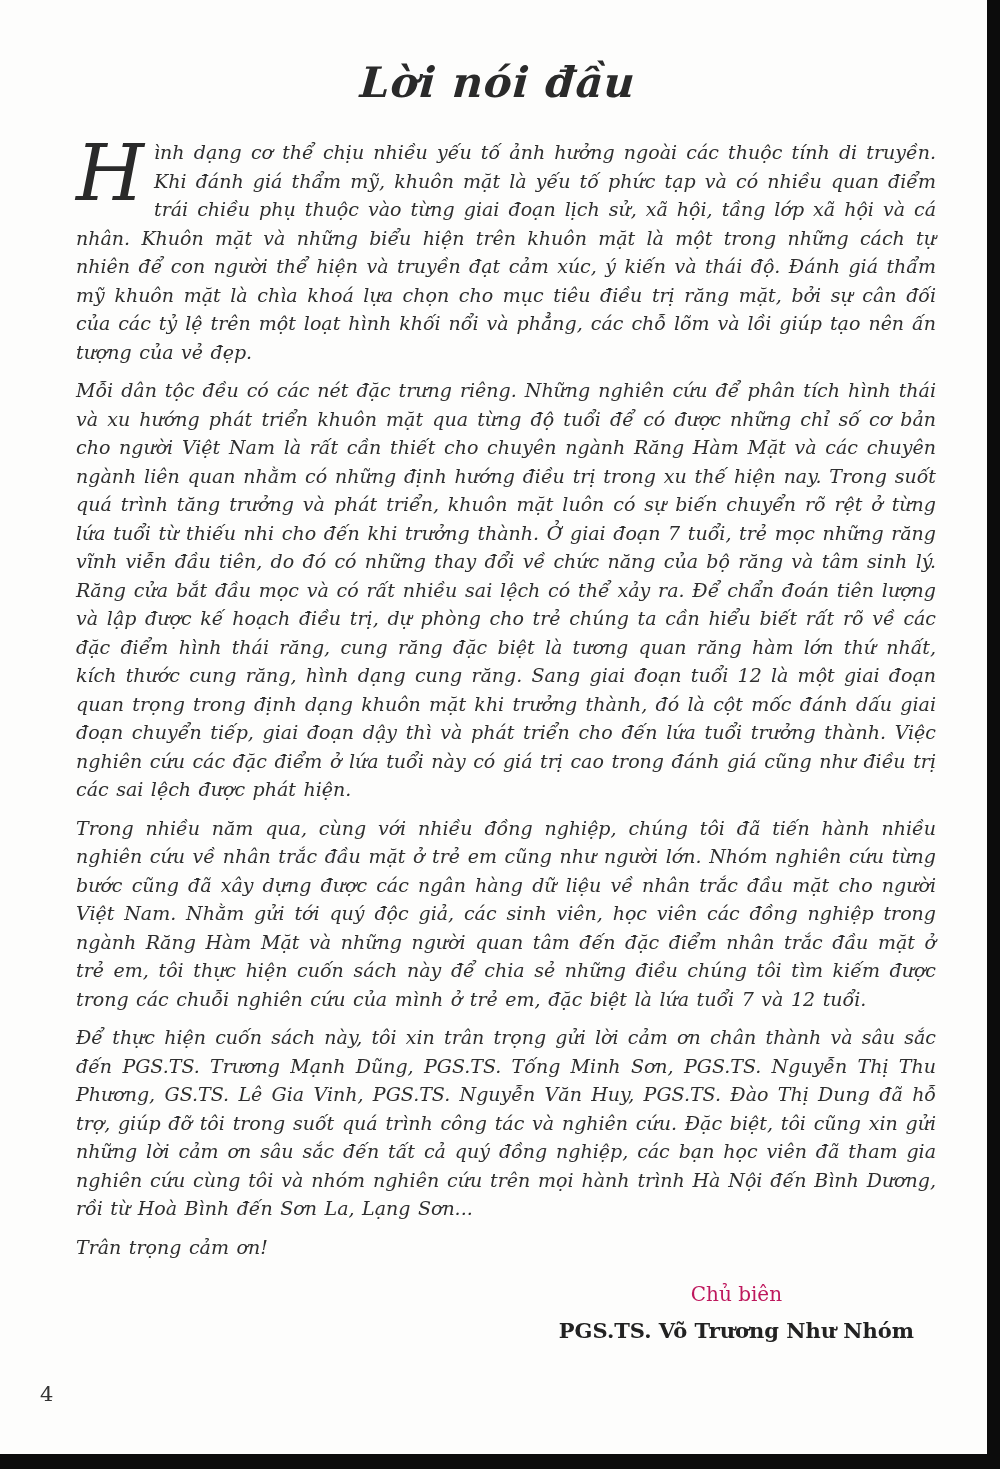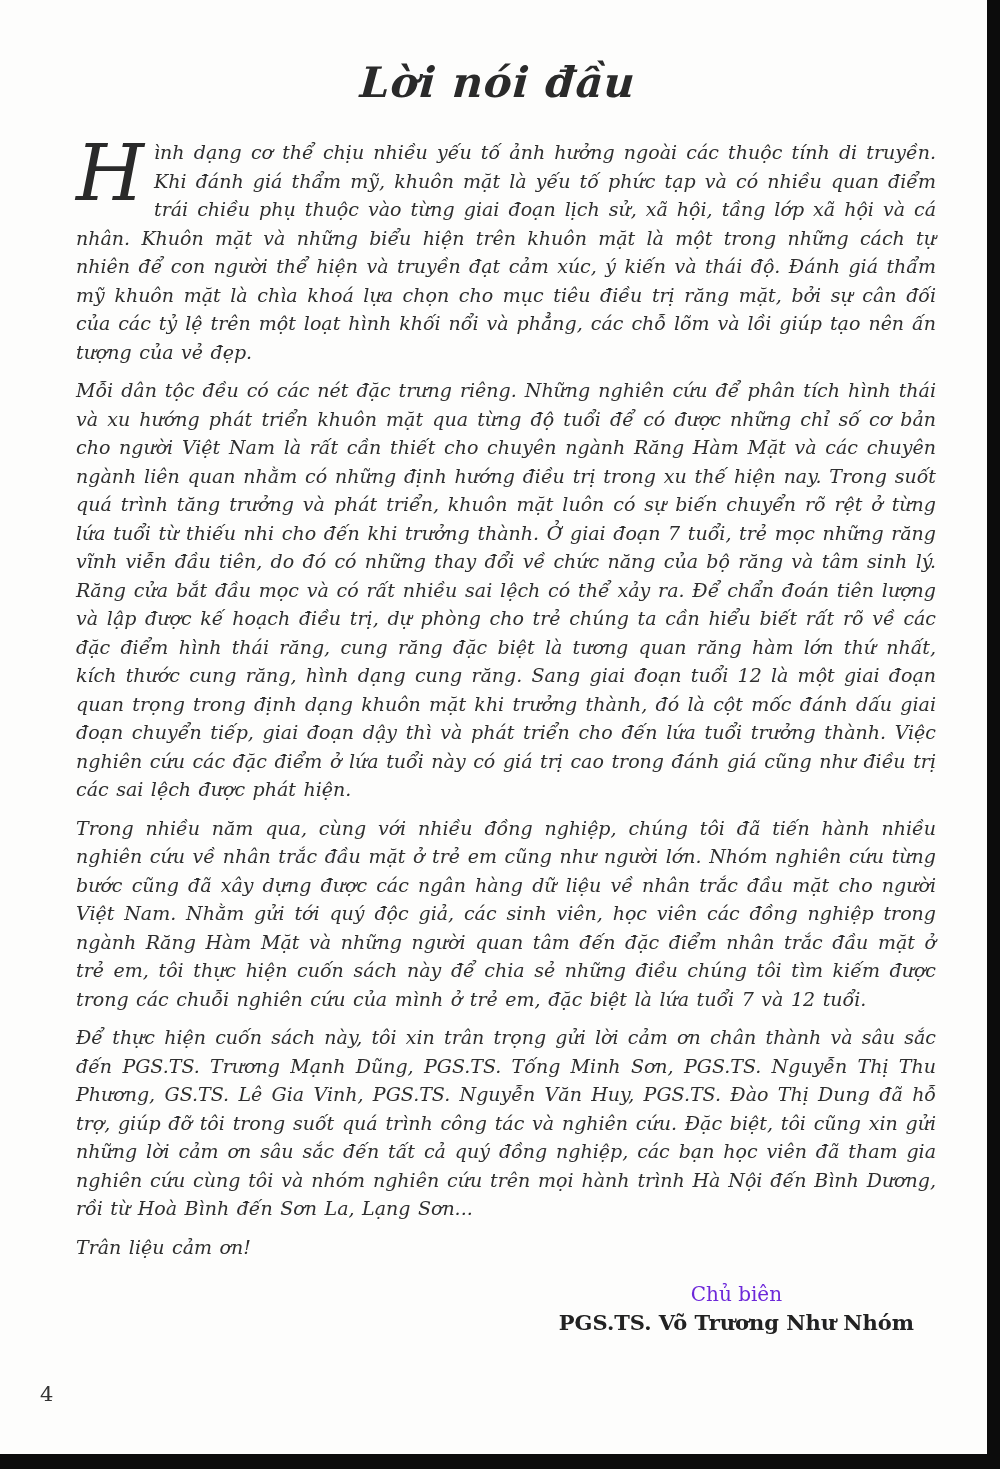--- a/index.html
+++ b/index.html
@@ -56,22 +56,22 @@
   .signature {
     position: absolute;
     right: 86px;
     top: 1282px;
     text-align: center;
     min-width: 330px;
   }
   .signature .role {
     font-size: 20px;
     font-style: normal;
-    margin-bottom: 4px;
-    color: #6d28d9;
+    margin-bottom: 12px;
+    color: #be185d;
   }
   .signature .name {
     font-size: 21px;
     font-style: normal;
     font-weight: bold;
     color: #222222;
   }
   .page-number {
     position: absolute;
     left: 40px;
@@ -104,21 +104,21 @@
 
   <h1 class="title">Lời nói đầu</h1>
 
   <div class="body-text">
     <p>
       <span class="dropcap">H</span><span>ình dạng cơ thể chịu nhiều yếu tố ảnh hưởng ngoài các thuộc tính di truyền. Khi đánh giá thẩm mỹ, khuôn mặt là yếu tố phức tạp và có nhiều quan điểm trái chiều phụ thuộc vào từng giai đoạn lịch sử, xã hội, tầng lớp xã hội và cá nhân. Khuôn mặt và những biểu hiện trên khuôn mặt là một trong những cách tự nhiên để con người thể hiện và truyền đạt cảm xúc, ý kiến và thái độ. Đánh giá thẩm mỹ khuôn mặt là chìa khoá lựa chọn cho mục tiêu điều trị răng mặt, bởi sự cân đối của các tỷ lệ trên một loạt hình khối nổi và phẳng, các chỗ lõm và lồi giúp tạo nên ấn tượng của vẻ đẹp.</span>
     </p>
     <p>Mỗi dân tộc đều có các nét đặc trưng riêng. Những nghiên cứu để phân tích hình thái và xu hướng phát triển khuôn mặt qua từng độ tuổi để có được những chỉ số cơ bản cho người Việt Nam là rất cần thiết cho chuyên ngành Răng Hàm Mặt và các chuyên ngành liên quan nhằm có những định hướng điều trị trong xu thế hiện nay. Trong suốt quá trình tăng trưởng và phát triển, khuôn mặt luôn có sự biến chuyển rõ rệt ở từng lứa tuổi từ thiếu nhi cho đến khi trưởng thành. Ở giai đoạn 7 tuổi, trẻ mọc những răng vĩnh viễn đầu tiên, do đó có những thay đổi về chức năng của bộ răng và tâm sinh lý. Răng cửa bắt đầu mọc và có rất nhiều sai lệch có thể xảy ra. Để chẩn đoán tiên lượng và lập được kế hoạch điều trị, dự phòng cho trẻ chúng ta cần hiểu biết rất rõ về các đặc điểm hình thái răng, cung răng đặc biệt là tương quan răng hàm lớn thứ nhất, kích thước cung răng, hình dạng cung răng. Sang giai đoạn tuổi 12 là một giai đoạn quan trọng trong định dạng khuôn mặt khi trưởng thành, đó là cột mốc đánh dấu giai đoạn chuyển tiếp, giai đoạn dậy thì và phát triển cho đến lứa tuổi trưởng thành. Việc nghiên cứu các đặc điểm ở lứa tuổi này có giá trị cao trong đánh giá cũng như điều trị các sai lệch được phát hiện.</p>
     <p>Trong nhiều năm qua, cùng với nhiều đồng nghiệp, chúng tôi đã tiến hành nhiều nghiên cứu về nhân trắc đầu mặt ở trẻ em cũng như người lớn. Nhóm nghiên cứu từng bước cũng đã xây dựng được các ngân hàng dữ liệu về nhân trắc đầu mặt cho người Việt Nam. Nhằm gửi tới quý độc giả, các sinh viên, học viên các đồng nghiệp trong ngành Răng Hàm Mặt và những người quan tâm đến đặc điểm nhân trắc đầu mặt ở trẻ em, tôi thực hiện cuốn sách này để chia sẻ những điều chúng tôi tìm kiếm được trong các chuỗi nghiên cứu của mình ở trẻ em, đặc biệt là lứa tuổi 7 và 12 tuổi.</p>
     <p>Để thực hiện cuốn sách này, tôi xin trân trọng gửi lời cảm ơn chân thành và sâu sắc đến PGS.TS. Trương Mạnh Dũng, PGS.TS. Tống Minh Sơn, PGS.TS. Nguyễn Thị Thu Phương, GS.TS. Lê Gia Vinh, PGS.TS. Nguyễn Văn Huy, PGS.TS. Đào Thị Dung đã hỗ trợ, giúp đỡ tôi trong suốt quá trình công tác và nghiên cứu. Đặc biệt, tôi cũng xin gửi những lời cảm ơn sâu sắc đến tất cả quý đồng nghiệp, các bạn học viên đã tham gia nghiên cứu cùng tôi và nhóm nghiên cứu trên mọi hành trình Hà Nội đến Bình Dương, rồi từ Hoà Bình đến Sơn La, Lạng Sơn...</p>
-    <p class="thanks">Trân liệu cảm ơn!</p>
+    <p class="thanks">Trân trọng cảm ơn!</p>
   </div>
 
   <div class="signature">
     <div class="role">Chủ biên</div>
     <div class="name">PGS.TS. Võ Trương Như Nhóm</div>
   </div>
 
   <div class="page-number">4</div>
 
   <div class="edge-right"></div>

